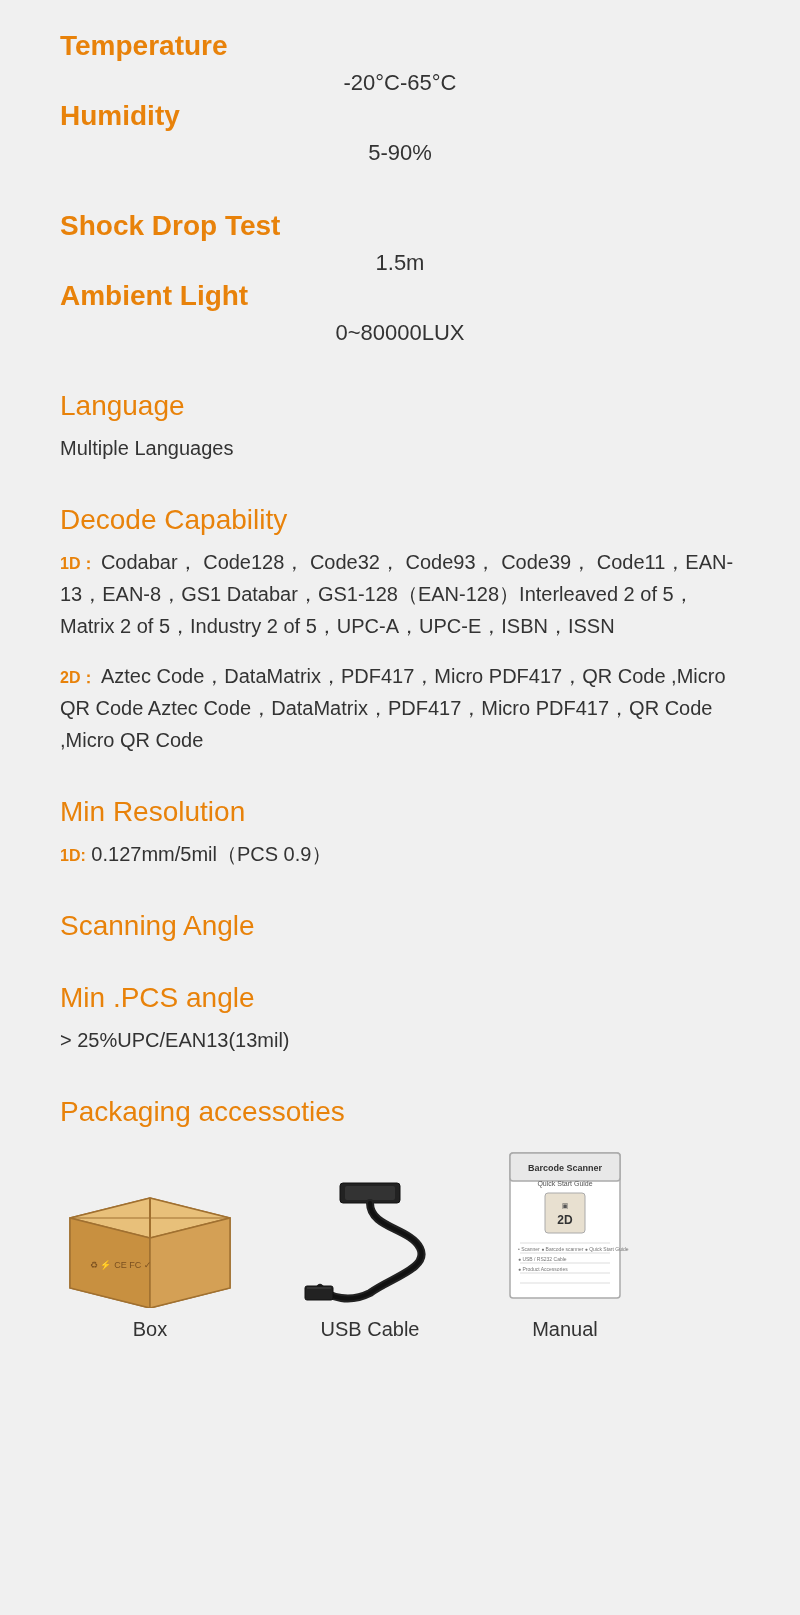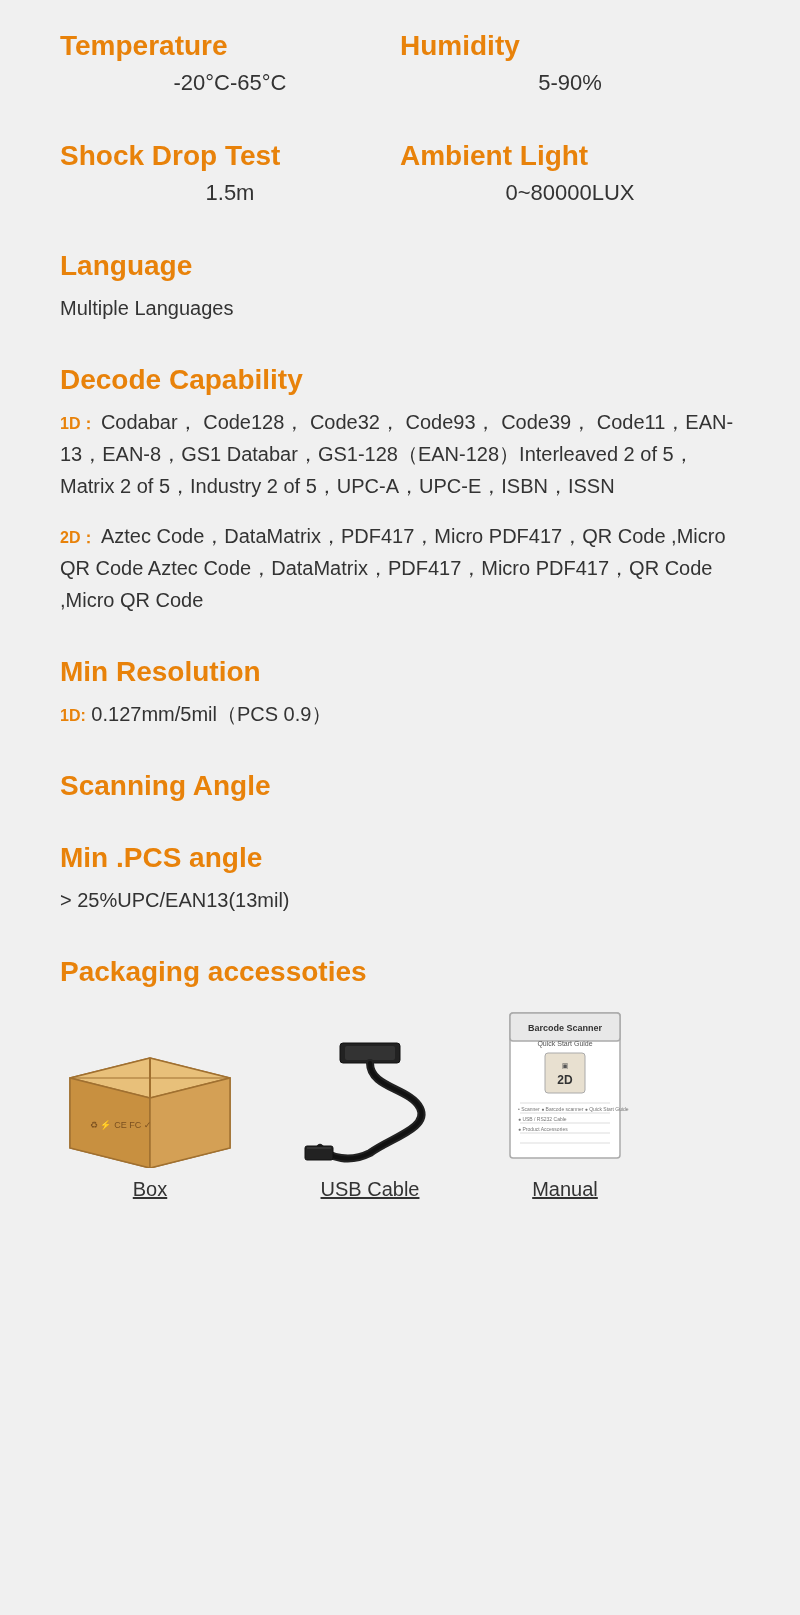--- a/index.html
+++ b/index.html
@@ -10,40 +10,41 @@
       min-height: 1615px;
       padding: 30px 60px;
       color: #333;
     }
     .section {
       margin-bottom: 40px;
     }
     .two-col {
       display: flex;
       gap: 0;
+      flex-direction: column;
     }
     .col {
       flex: 1;
     }
     .label-orange {
       color: #e8820a;
       font-size: 28px;
       font-weight: bold;
       margin-bottom: 8px;
     }
     .value-text {
       font-size: 22px;
       color: #333;
       margin-bottom: 4px;
       text-align: center;
     }
     .section-title {
       color: #e8820a;
       font-size: 28px;
-      font-weight: bold;
+      font-weight: normal;
       margin-bottom: 10px;
     }
     .body-text {
       font-size: 20px;
       color: #333;
       line-height: 1.6;
     }
     .decode-block {
       margin-bottom: 18px;
     }
@@ -63,21 +64,20 @@
       display: flex;
       align-items: flex-end;
       gap: 40px;
       margin-top: 20px;
     }
     .accessory-item {
       display: flex;
       flex-direction: column;
       align-items: center;
       gap: 10px;
-      text-decoration: underline;
     }
     .accessory-label {
       font-size: 20px;
       color: #333;
       text-align: center;
     }
     
     .box-svg {
       width: 180px;
       height: 140px;

